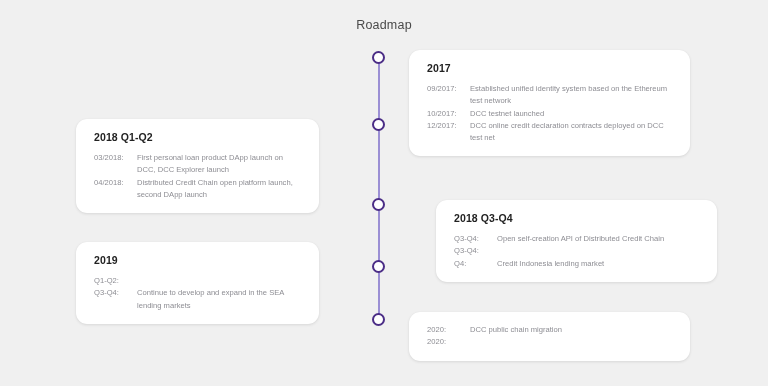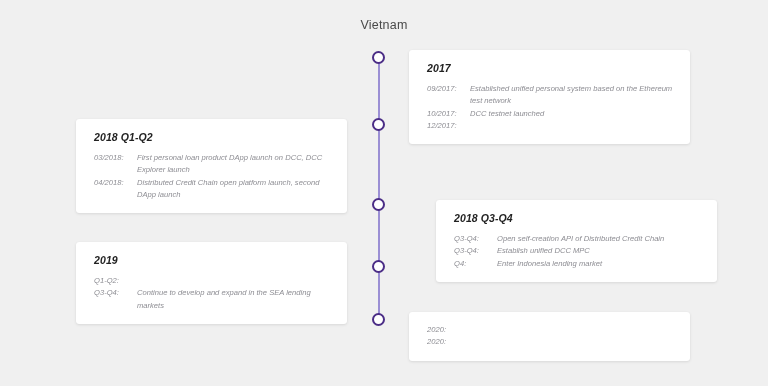--- a/index.html
+++ b/index.html
@@ -48,27 +48,26 @@
   .node-2017 { top: 51px; }
   .node-2018a { top: 118px; }
   .node-2018b { top: 198px; }
   .node-2019 { top: 260px; }
   .node-2020 { top: 313px; }
 
   
   .card {
     position: absolute;
     background: #ffffff;
-    border-radius: 3px;
+    border-radius: 11px;
     box-shadow: 0 1px 3px rgba(0,0,0,0.10), 0 0 1px rgba(0,0,0,0.06);
     box-sizing: border-box;
     padding: 12px 16px 12px 18px;
-    font-style: italic;
   }
-  .card-left  { left: 76px;  width: 271px; }
+  .card-left  { left: 76px;  width: 243px; }
   .card-right { left: 409px; width: 281px; }
 
   .card-2017  { top: 50px;  }
   .card-2018a { top: 119px; }
   .card-2018b { top: 200px; margin-left: 27px; }
   .card-2019  { top: 242px; }
   .card-2020  { top: 312px; }
 
   .card-title {
     font-size: 10.5px;
@@ -93,43 +92,44 @@
     white-space: nowrap;
   }
   .entry-text {
     flex: 1 1 auto;
     color: #8d8d93;
   }
 </style>
 </head>
 <body>
 
-<div id="roadmap-title">Vietnam</div>
+<div id="roadmap-title">Roadmap</div>
 
 <div id="timeline-spine"></div>
 
 <div class="timeline-node node-2017"></div>
 <div class="timeline-node node-2018a"></div>
 <div class="timeline-node node-2018b"></div>
 <div class="timeline-node node-2019"></div>
 <div class="timeline-node node-2020"></div>
 
 <div class="card card-right card-2017">
   <div class="card-title">2017</div>
   <div class="entries">
     <div class="entry-row">
       <span class="entry-date">09/2017:</span>
-      <span class="entry-text">Established unified personal system based on the Ethereum test network</span>
+      <span class="entry-text">Established unified identity system based on the Ethereum test network</span>
     </div>
     <div class="entry-row">
       <span class="entry-date">10/2017:</span>
       <span class="entry-text">DCC testnet launched</span>
     </div>
     <div class="entry-row">
       <span class="entry-date">12/2017:</span>
+      <span class="entry-text">DCC online credit declaration contracts deployed on DCC test net</span>
     </div>
   </div>
 </div>
 
 <div class="card card-left card-2018a">
   <div class="card-title">2018 Q1-Q2</div>
   <div class="entries">
     <div class="entry-row">
       <span class="entry-date">03/2018:</span>
       <span class="entry-text">First personal loan product DApp launch on DCC, DCC Explorer launch</span>
@@ -143,25 +143,24 @@
 
 <div class="card card-right card-2018b">
   <div class="card-title">2018 Q3-Q4</div>
   <div class="entries">
     <div class="entry-row">
       <span class="entry-date">Q3-Q4:</span>
       <span class="entry-text">Open self-creation API of Distributed Credit Chain</span>
     </div>
     <div class="entry-row">
       <span class="entry-date">Q3-Q4:</span>
-      <span class="entry-text">Establish unified DCC MPC</span>
     </div>
     <div class="entry-row">
       <span class="entry-date">Q4:</span>
-      <span class="entry-text">Enter Indonesia lending market</span>
+      <span class="entry-text">Credit Indonesia lending market</span>
     </div>
   </div>
 </div>
 
 <div class="card card-left card-2019">
   <div class="card-title">2019</div>
   <div class="entries">
     <div class="entry-row">
       <span class="entry-date">Q1-Q2:</span>
     </div>
@@ -169,18 +168,19 @@
       <span class="entry-date">Q3-Q4:</span>
       <span class="entry-text">Continue to develop and expand in the SEA lending markets</span>
     </div>
   </div>
 </div>
 
 <div class="card card-right card-2020">
   <div class="entries">
     <div class="entry-row">
       <span class="entry-date">2020:</span>
+      <span class="entry-text">DCC public chain migration</span>
     </div>
     <div class="entry-row">
       <span class="entry-date">2020:</span>
     </div>
   </div>
 </div>
 
 </body></html>

